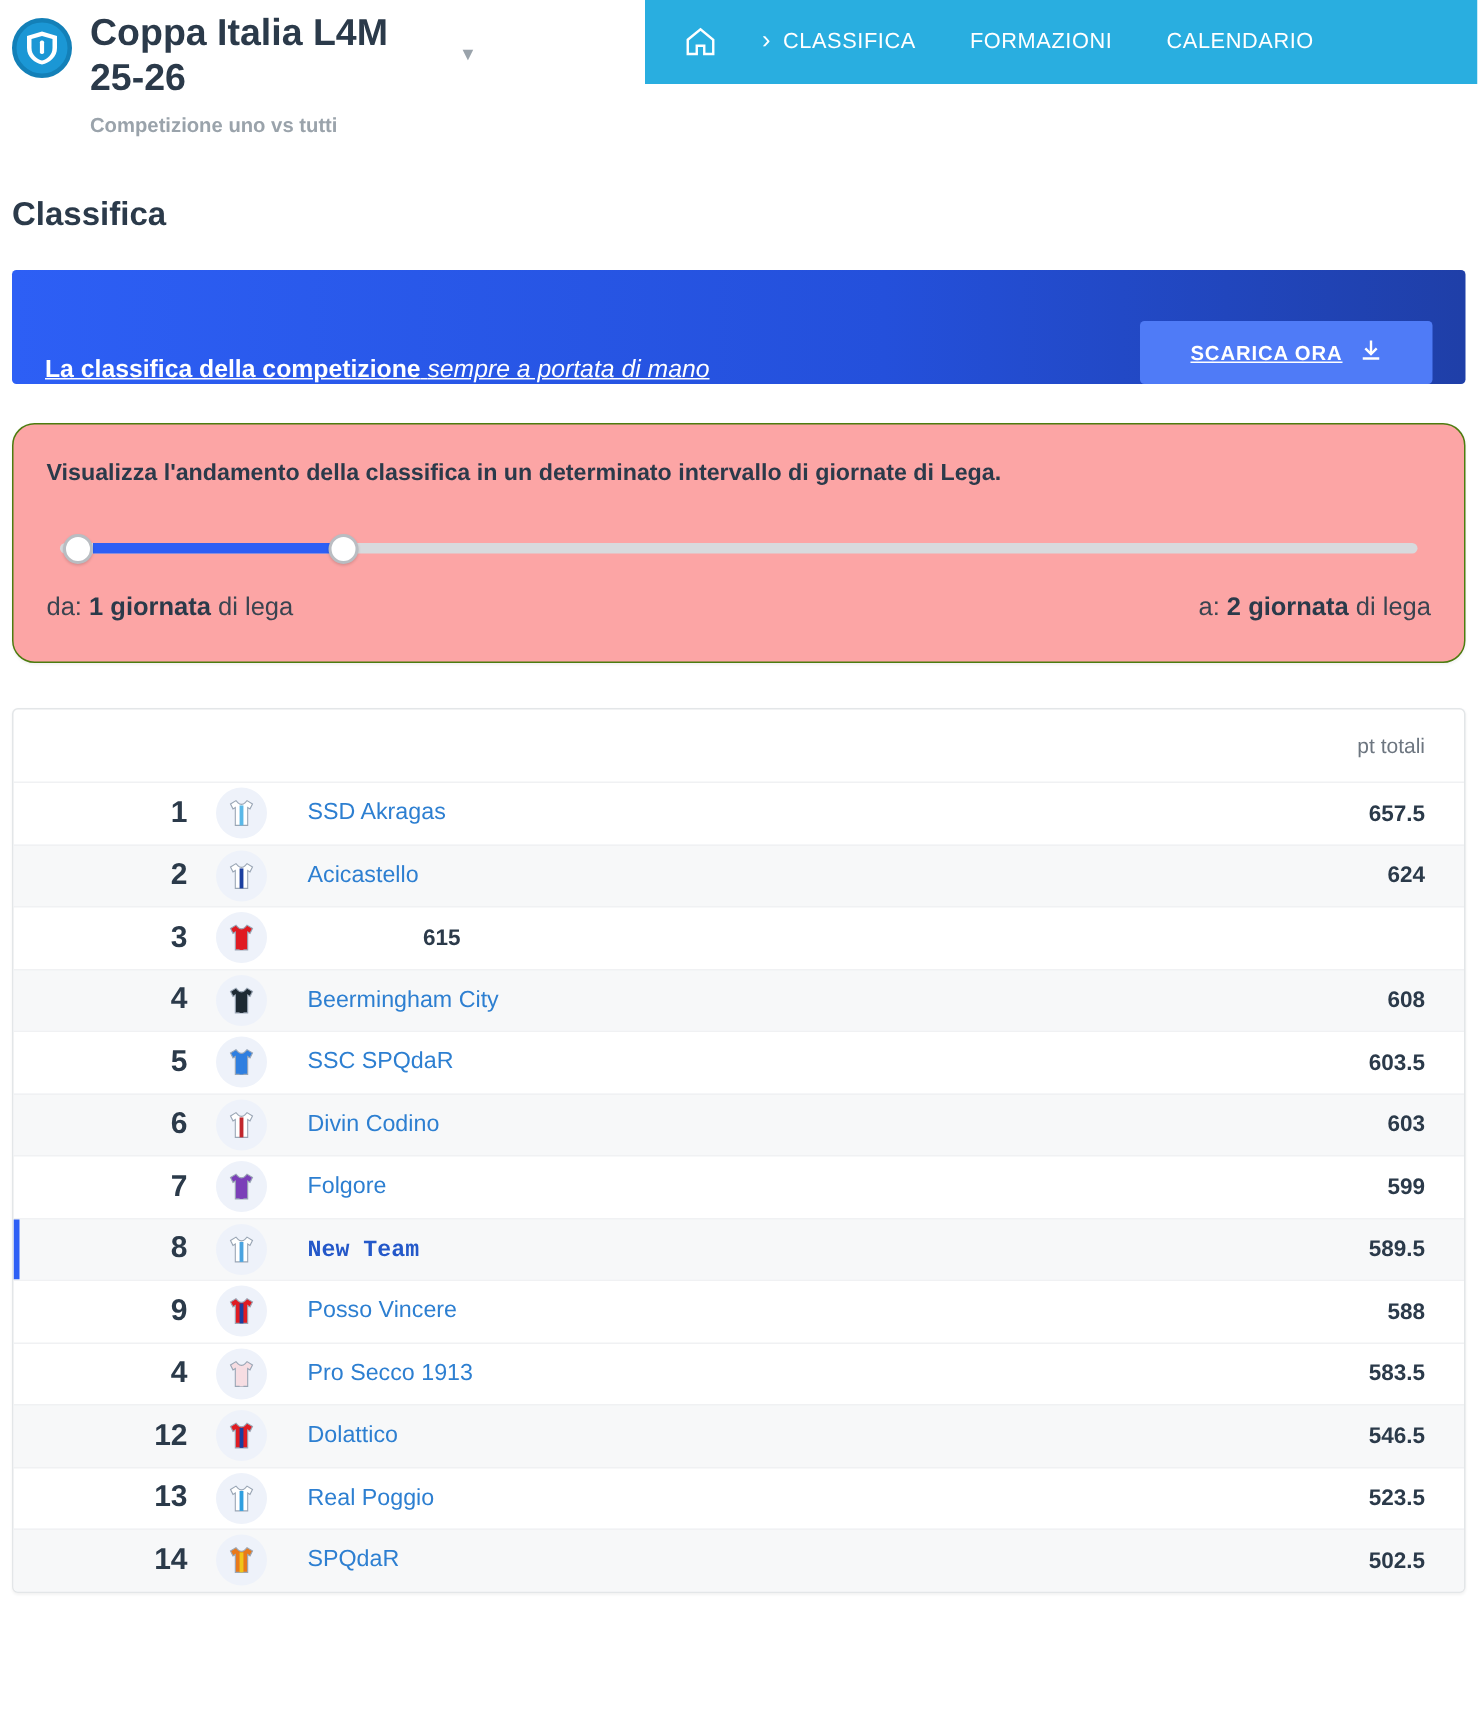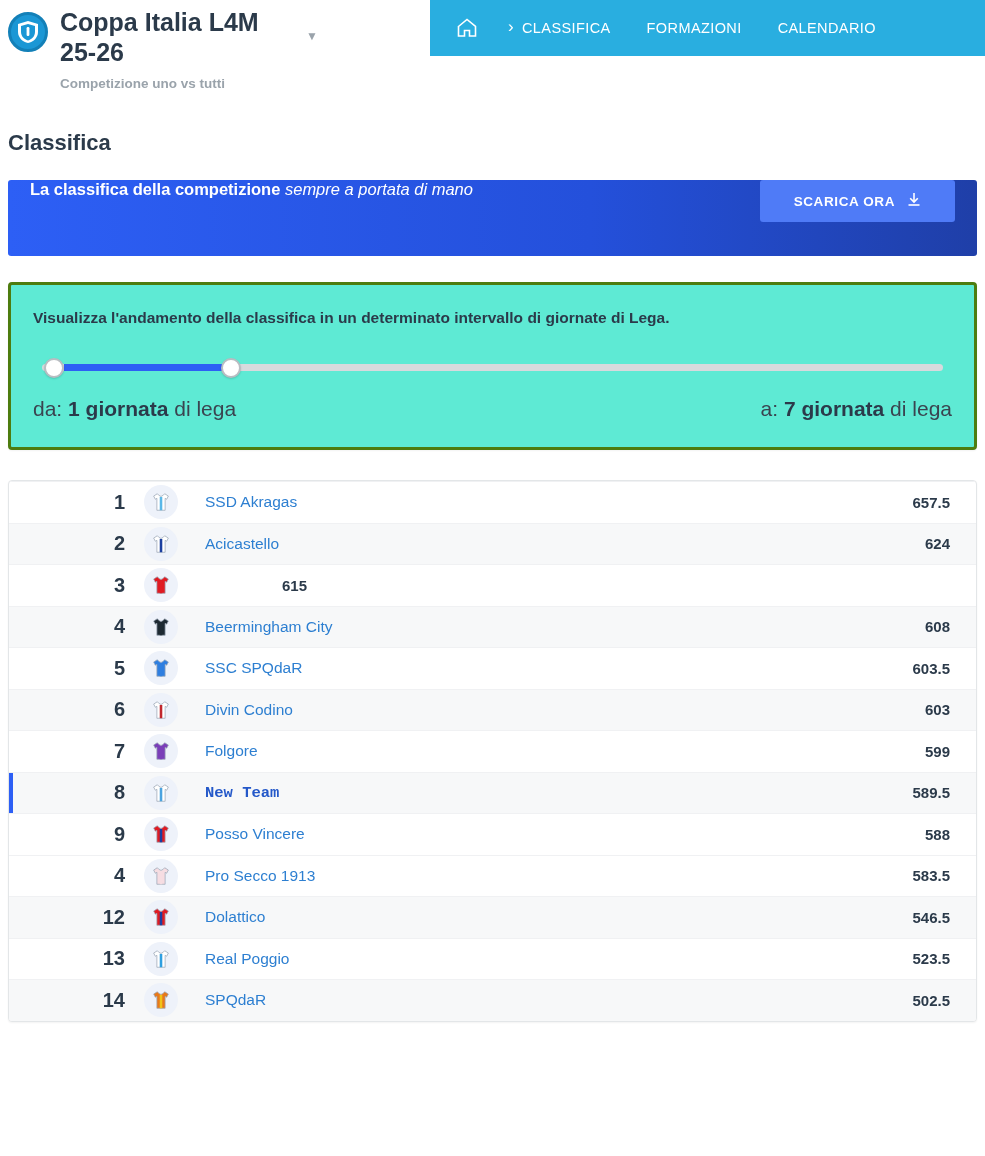--- a/index.html
+++ b/index.html
@@ -111,24 +111,25 @@
     color: #2b3a4a;
   }
 
   
   .promo {
     margin: 24px 8px 0 8px;
     height: 76px;
     background: linear-gradient(90deg, #2d5ff5 0%, #2450db 60%, #1f3fa8 100%);
     border-radius: 3px;
     display: flex;
-    align-items: flex-start;
+    align-items: flex-end;
     justify-content: space-between;
     padding: 0 22px;
     color: #fff;
+    text-decoration: underline;
   }
   .promo-text { font-size: 16.5px; }
   .promo-text b { font-weight: bold; }
   .promo-text i { font-style: italic; font-weight: normal; }
   .promo-btn {
     background: #4f7bf7;
     border: none;
     color: #fff;
     font-size: 13.5px;
     font-weight: bold;
@@ -137,23 +138,23 @@
     border-radius: 3px;
     display: flex;
     align-items: center;
     gap: 12px;
     cursor: pointer;
   }
 
   
   .card {
     margin: 26px 8px 0 8px;
-    background: #5eead4;
-    border: 3px solid #4d7c0f;
-    border-radius: 4px;
+    background: #fca5a5;
+    border: 1px solid #4d7c0f;
+    border-radius: 15px;
     box-shadow: 0 1px 2px rgba(0,0,0,0.05);
   }
   .range-card { padding: 24px 22px 26px 22px; }
   .range-title {
     font-size: 15.5px;
     font-weight: bold;
     color: #2b3a4a;
   }
   .slider-wrap {
     position: relative;
@@ -187,21 +188,21 @@
     border: 2px solid #b9bdc2;
     box-shadow: 0 1px 2px rgba(0,0,0,0.15);
     cursor: pointer;
   }
   .handle-left { left: 11px; }
   .handle-right { left: 188px; }
   .range-labels {
     display: flex;
     justify-content: space-between;
     margin-top: 14px;
-    font-size: 21px;
+    font-size: 17px;
     color: #3a4450;
     align-items: flex-end;
   }
   .range-labels b { font-weight: bold; color: #2b3a4a; }
 
   
   .standings {
     margin: 30px 8px 0 8px;
     background: #fff;
     border: 1px solid #e3e6e8;
@@ -340,27 +341,30 @@
       <div class="slider-handle handle-right"></div>
     </div>
     <div class="range-labels">
       <div>
         <span>da:</span>
         <b>1 giornata</b>
         <span>di lega</span>
       </div>
       <div>
         <span>a:</span>
-        <b>7 giornata</b>
+        <b>2 giornata</b>
         <span>di lega</span>
       </div>
     </div>
   </div>
 
   <div class="standings">
+    <div class="standings-head">
+      <span>pt totali</span>
+    </div>
     <div id="rows">
         <div class="row">
           <div class="pos">1</div>
           <div class="crest">
             <span class="crest-circle">
               <svg width="22" height="22" viewBox="0 0 24 24">
                 <path d="M8 3 L4 5.5 L5.8 9 L7.5 8 V21 H16.5 V8 L18.2 9 L20 5.5 L16 3 L14.5 4.6 A3.4 3.4 0 0 1 9.5 4.6 Z" fill="#ffffff" stroke="#9aa6b5" stroke-width="0.8"></path>
                 <rect x="10.6" y="6.5" width="2.8" height="14.5" fill="#5ab8e8"></rect>
               </svg>
             </span>

